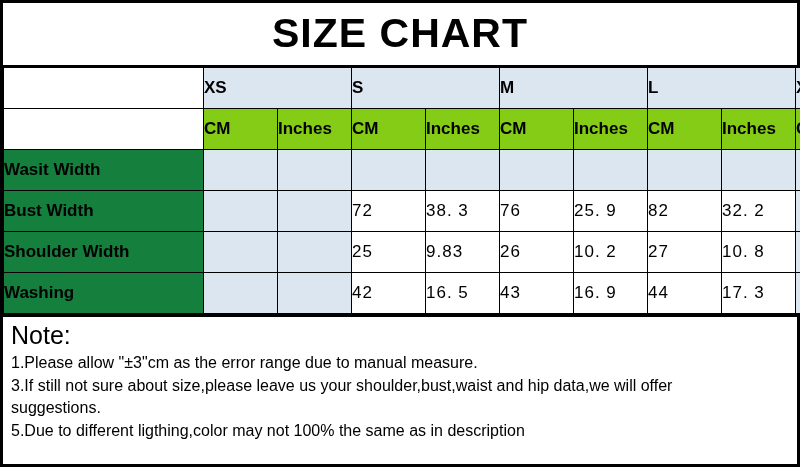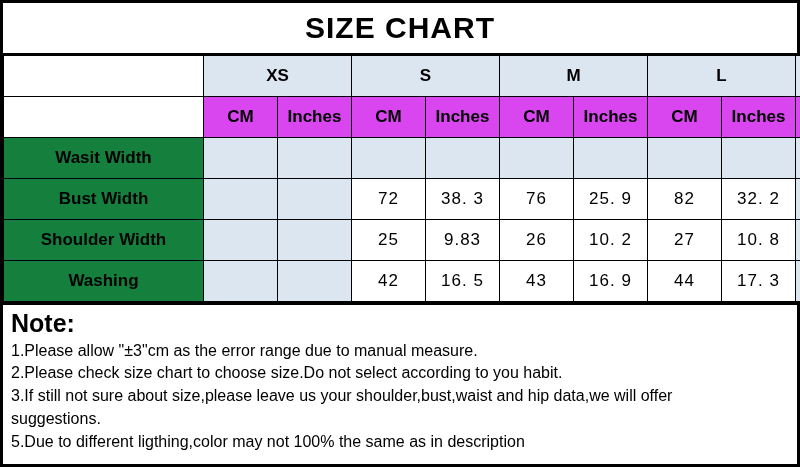--- a/index.html
+++ b/index.html
@@ -19,58 +19,58 @@
     box-sizing: border-box;
     border: 3px solid #000000;
     background: #ffffff;
     display: flex;
     flex-direction: column;
     position: relative;
   }
   
   .chart-title {
     text-align: center;
-    font-size: 30px;
+    font-size: 41px;
     font-weight: bold;
     letter-spacing: 1px;
     color: #000000;
     padding: 8px 0 9px 0;
     line-height: 1.1;
     border-bottom: 2px solid #000000;
     background: #ffffff;
   }
   
   .size-table {
     width: 100%;
     border-collapse: collapse;
     table-layout: fixed;
   }
   .size-table td, .size-table th {
     border: 1px solid #000000;
-    text-align: center;
+    text-align: left;
     vertical-align: middle;
     color: #000000;
     font-size: 17px;
     padding: 0;
     height: 40px;
   }
   .size-table .col-label {
     width: 200px;
   }
   .size-table .col-unit {
     width: 74px;
   }
   .hdr-size {
     background: #dce6f1;
     font-weight: bold;
     font-size: 19px;
     height: 38px;
   }
   .hdr-unit {
-    background: #d946ef;
+    background: #84cc16;
     color: #ff0000;
     font-weight: bold;
     font-size: 16px;
     height: 40px;
   }
   .row-label {
     background: #15803d;
     font-weight: bold;
     font-size: 19px;
     text-align: center;
@@ -89,21 +89,21 @@
   }
   
   .notes {
     border-top: 3px solid #000000;
     padding: 4px 8px 0 8px;
     flex: 1;
     box-sizing: border-box;
   }
   .notes-title {
     font-size: 25px;
-    font-weight: bold;
+    font-weight: normal;
     color: #000000;
     line-height: 1.15;
     margin-bottom: 2px;
   }
   .note-line {
     font-size: 16px;
     color: #000000;
     line-height: 1.42;
     white-space: pre-wrap;
   }
@@ -205,19 +205,18 @@
         <td class="cell-val">17. 3</td>
         <td class="cell-empty"></td>
 
       </tr>
     </tbody>
   </table>
 
   <div class="notes">
     <div class="notes-title">Note:</div>
     <div class="note-line">1.Please allow "±3"cm as the error range due to manual measure.</div>
-    <div class="note-line">2.Please check size chart to choose size.Do not select according to you habit.</div>
     <div class="note-line">3.If still not sure about size,please leave us your shoulder,bust,waist and hip data,we will offer</div>
     <div class="note-line">suggestions.</div>
     <div class="note-line">5.Due to different ligthing,color may not 100% the same as in description</div>
   </div>
 
 </div>
 
 </body></html>

